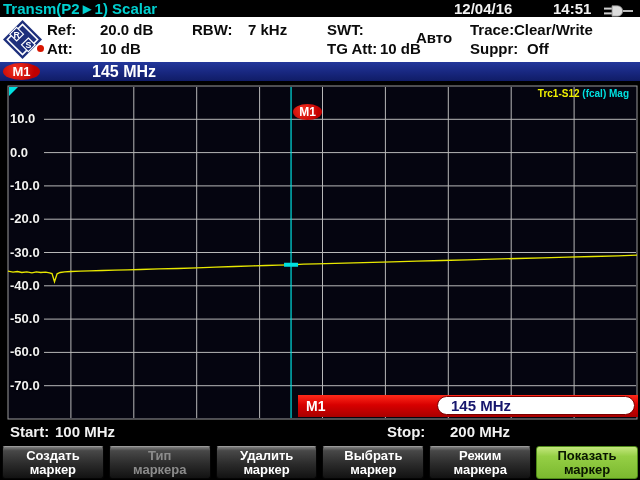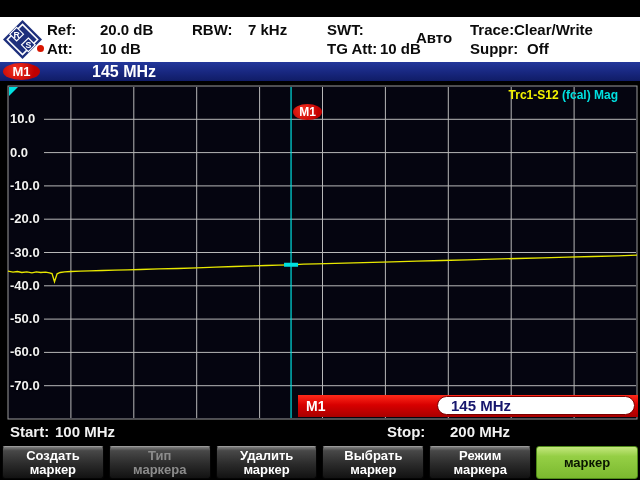--- a/index.html
+++ b/index.html
@@ -24,21 +24,21 @@
   .marker-bar { position:absolute; left:0; top:62px; width:640px; height:19px;
     background:linear-gradient(180deg,#23379b 0%,#18277f 55%,#101c66 100%); }
   .m1-pill { position:absolute; left:3px; top:1px; width:37px; height:17px; border-radius:50%;
     background:radial-gradient(circle at 35% 35%, #f03020, #c00000 70%);
     color:#fff; font-size:13px; font-weight:bold; text-align:center; line-height:17px; }
   .mb-freq  { position:absolute; left:92px;  top:0; line-height:19px; font-size:16px; font-weight:bold; color:#fff; }
   .mb-level { position:absolute; left:166px; top:0; line-height:19px; font-size:16px; font-weight:bold; color:#fff; }
   #plot-svg { position:absolute; left:0; top:0; }
   .ytick { position:absolute; font-size:13px; font-weight:bold; color:#f2f2f2; white-space:nowrap;
     text-shadow:0 0 2px #000; }
-  .trace-label { position:absolute; right:22px; top:88px; font-size:12px; font-weight:bold; white-space:nowrap; }
+  .trace-label { position:absolute; right:11px; top:88px; font-size:10px; font-weight:bold; white-space:nowrap; }
   .trace-name { color:#f2f200; }
   .trace-mode { color:#00e0e0; }
   .corner-tri { position:absolute; left:9px; top:87px; width:0; height:0;
     border-top:9px solid #00e0e0; border-right:9px solid transparent; }
   .m1-plot-label { position:absolute; left:293px; top:104px; width:29px; height:16px; border-radius:50%;
     background:radial-gradient(circle at 35% 35%, #f03020, #c40000 70%);
     color:#fff; font-size:12px; font-weight:bold; text-align:center; line-height:16px; }
   .marker-input-bar { position:absolute; left:298px; top:395px; width:340px; height:22px;
     background:linear-gradient(180deg,#ff2a1a 0%,#d80000 45%,#a80000 100%); }
   .mib-name { position:absolute; left:8px; top:0; line-height:22px; font-size:14px; font-weight:bold; color:#fff; }
@@ -57,20 +57,33 @@
     display:flex; flex-direction:column; justify-content:center; cursor:pointer; }
   .softkey.disabled { color:#8c8c8c; }
   .softkey.active { background:linear-gradient(180deg,#c4e77e 0%,#95cf45 30%,#7bb92f 100%);
     border:1px solid #4e8a18; color:#091500; }
 </style>
 </head>
 <body>
 
 <div class="screen">
 
+  <div class="title-bar">
+    <span class="app-title">Transm(P2►1) Scalar</span>
+    <span class="clock-date">12/04/16</span>
+    <span class="clock-time">14:51</span>
+    <span class="power-icon">
+      <svg width="30" height="12" viewBox="0 0 30 12">
+        <rect x="0" y="2.6" width="8" height="2" fill="#cfcfcf"></rect>
+        <rect x="0" y="7.4" width="8" height="2" fill="#cfcfcf"></rect>
+        <path d="M8 0.8 L13.5 0.8 A5.2 5.2 0 0 1 13.5 11.2 L8 11.2 Z" fill="#dcdcdc" stroke="#8a8a8a" stroke-width="0.8"></path>
+        <rect x="19" y="5.1" width="10" height="1.8" fill="#cfcfcf"></rect>
+      </svg>
+    </span>
+  </div>
 
   <div class="header" id="header">
     <span class="rs-logo">
       <svg width="39" height="39" viewBox="0 0 40 40">
         <polygon points="20,0 40,20 20,40 0,20" fill="#1d2f7c"></polygon>
         <polygon points="20,4.5 35.5,20 20,35.5 4.5,20" fill="none" stroke="#fff" stroke-width="1.6"></polygon>
         <polygon points="14,7.5 21,14.5 14,21.5 7,14.5" fill="#1d2f7c" stroke="#fff" stroke-width="1.2"></polygon>
         <polygon points="26,18.5 33,25.5 26,32.5 19,25.5" fill="#1d2f7c" stroke="#fff" stroke-width="1.2"></polygon>
         <text x="14" y="18" text-anchor="middle" font-size="9" font-weight="bold" fill="#fff" font-family="Liberation Sans, sans-serif">R</text>
         <text x="26" y="29" text-anchor="middle" font-size="9" font-weight="bold" fill="#fff" font-family="Liberation Sans, sans-serif">S</text>
@@ -168,17 +181,18 @@
       </div>
       <div class="softkey">
         <div>Выбрать</div>
         <div>маркер</div>
       </div>
       <div class="softkey">
         <div>Режим</div>
         <div>маркера</div>
       </div>
       <div class="softkey active">
+        <div>Показать</div>
         <div>маркер</div>
       </div>
     </div>
 
 </div>
 
 </body></html>

